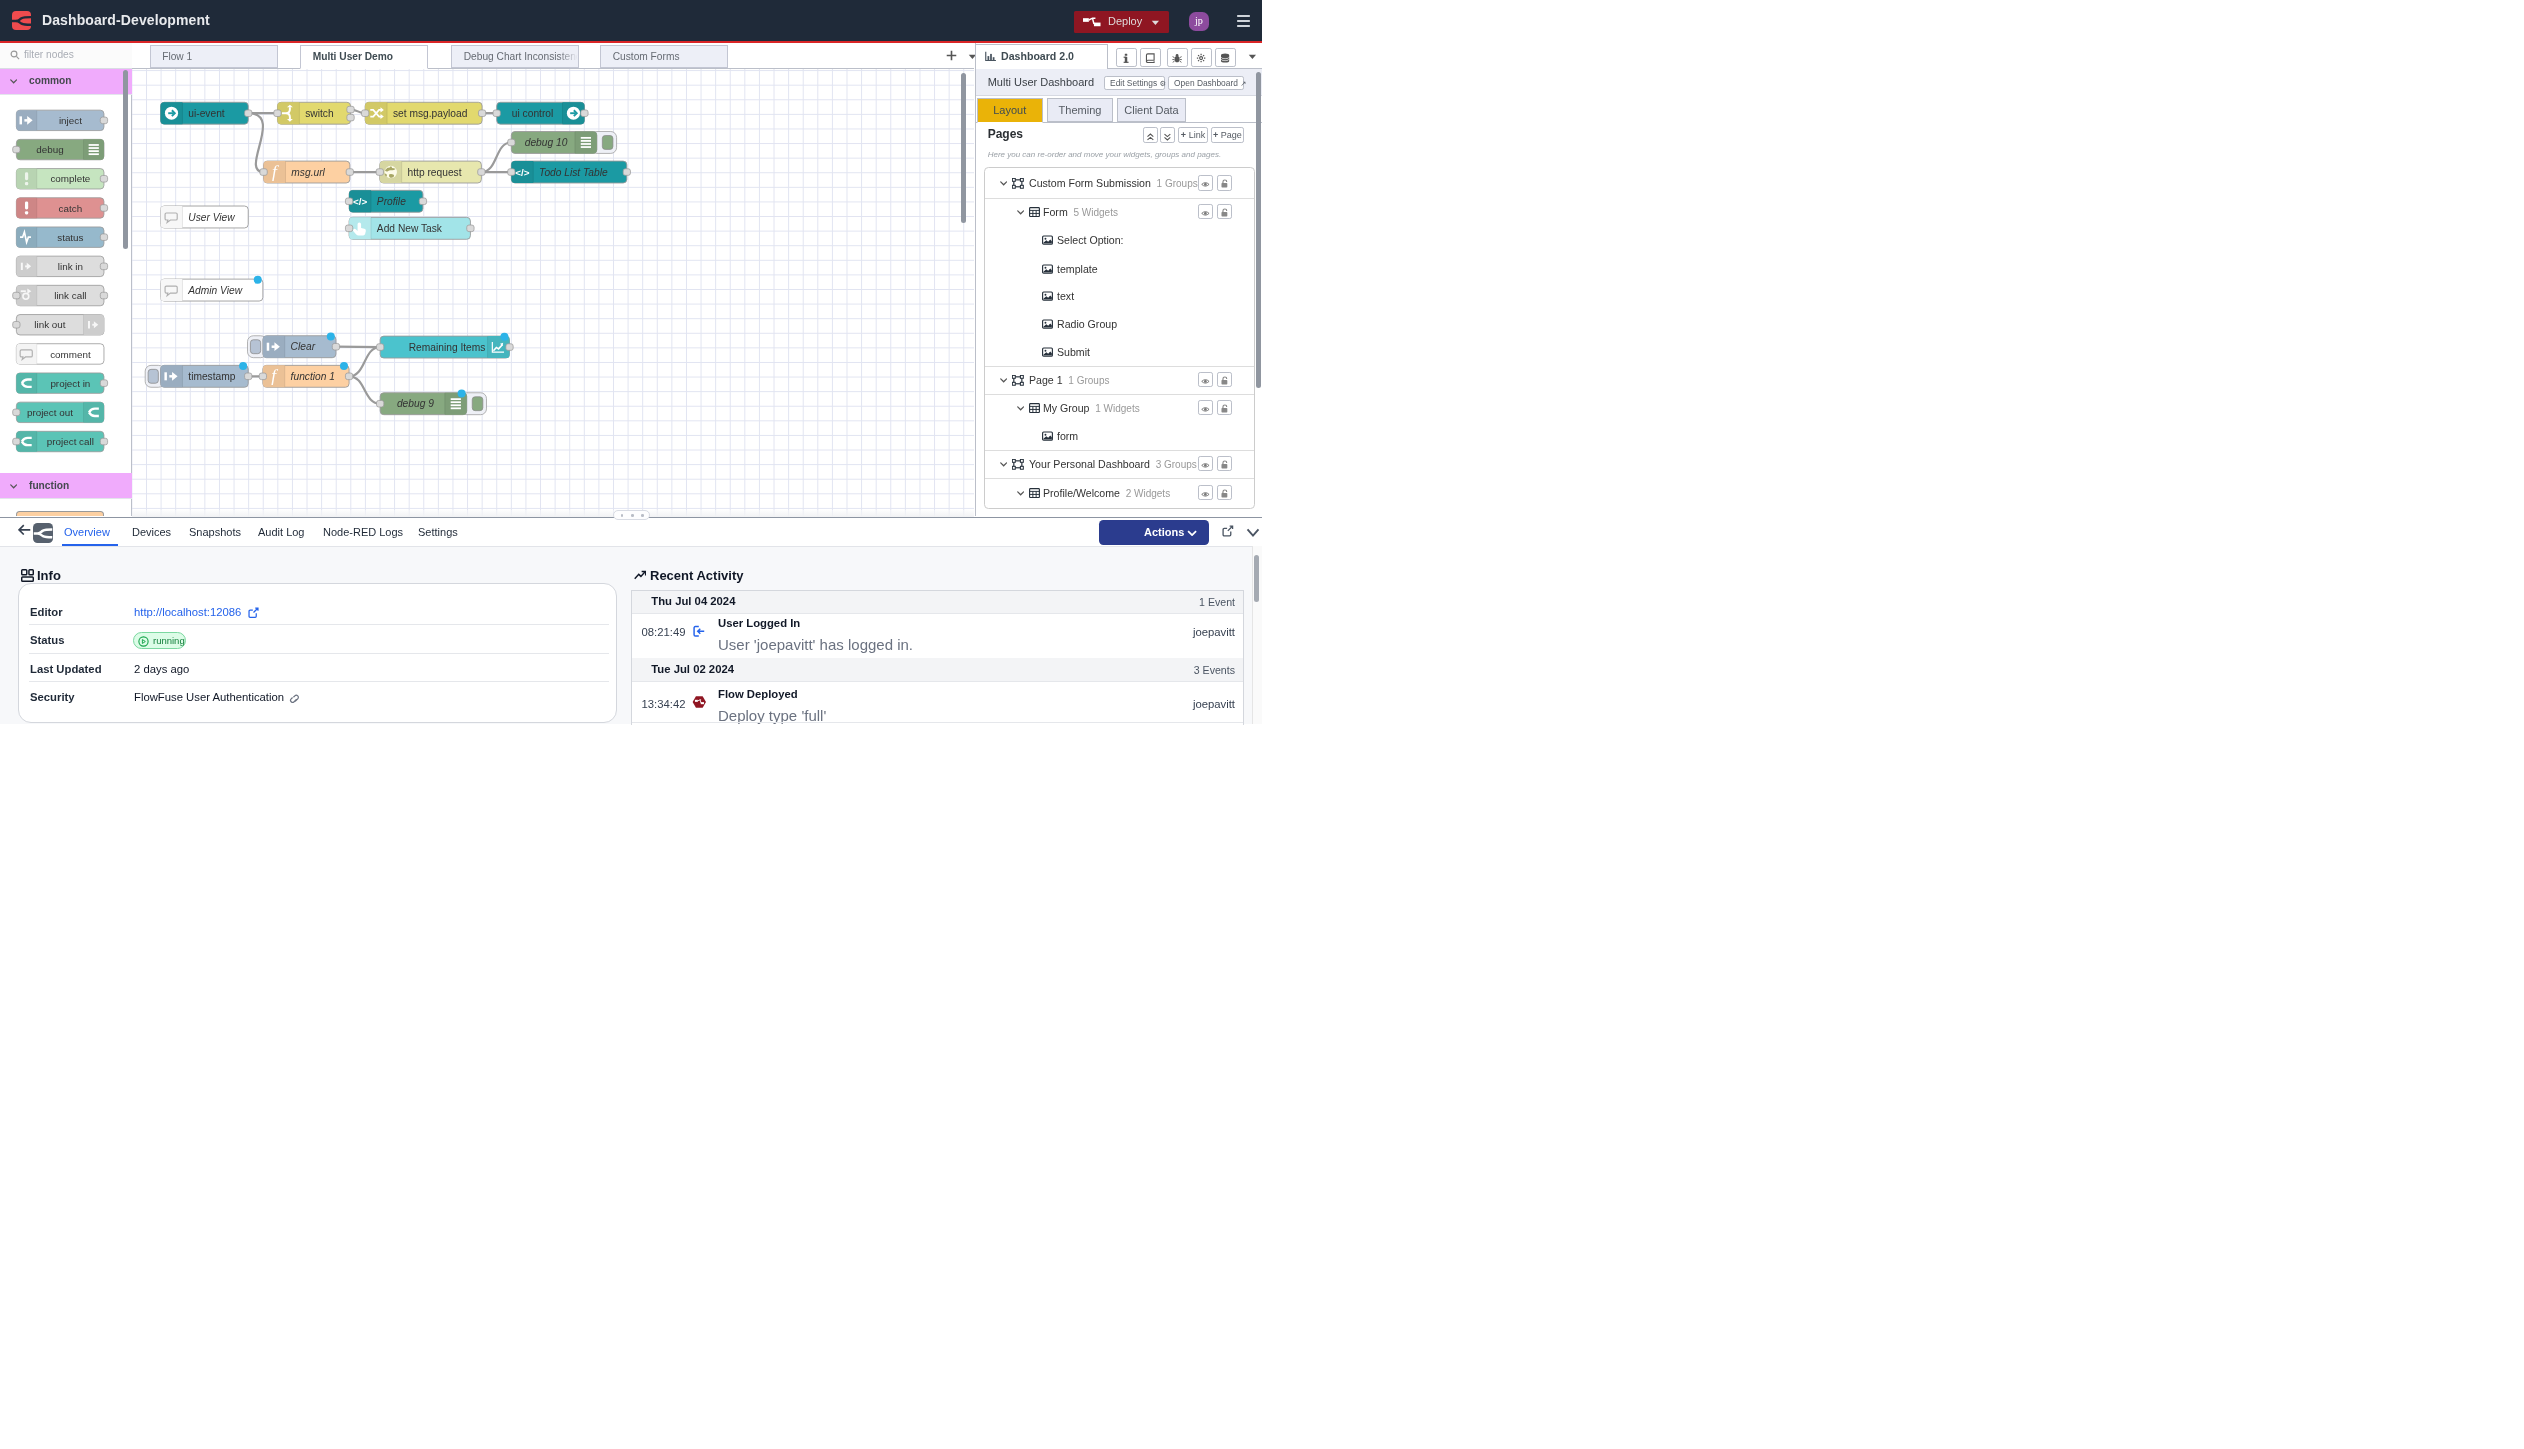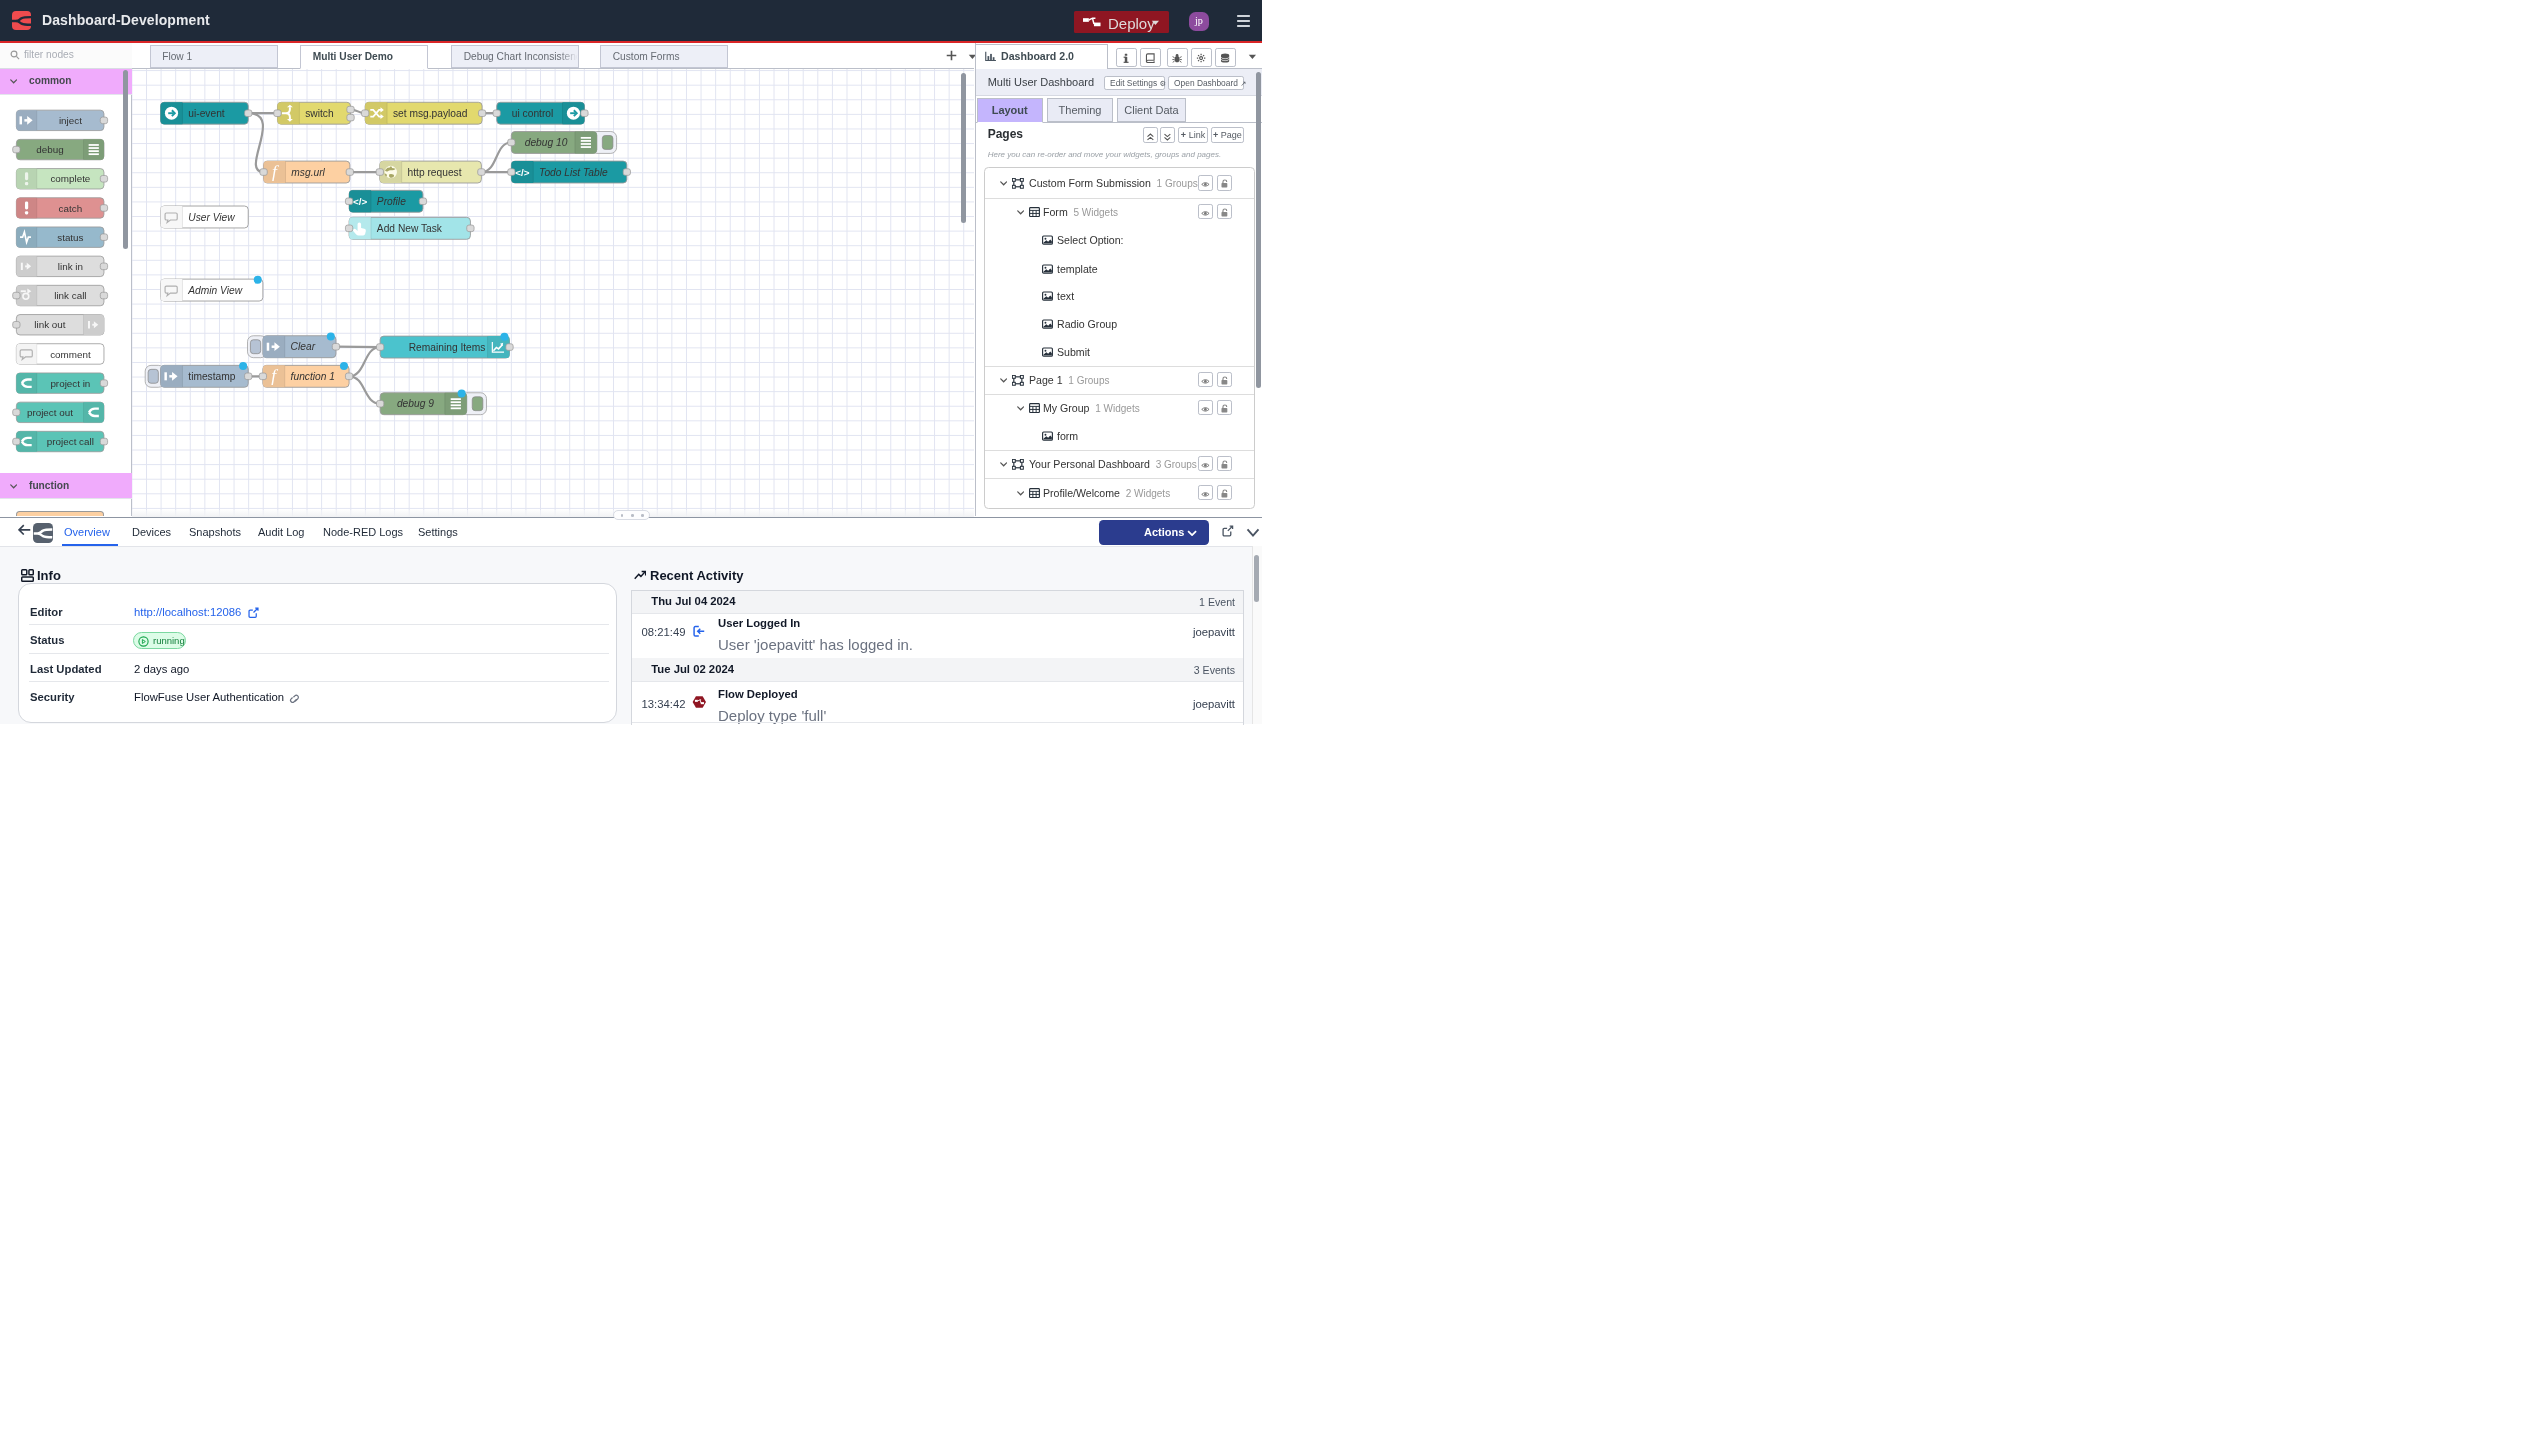--- a/index.html
+++ b/index.html
@@ -5,21 +5,21 @@
 * { margin:0; padding:0; box-sizing:border-box; }
 html,body { width:1262px; height:725px; overflow:hidden; }
 body { font-family:"Liberation Sans", sans-serif; background:#fff; position:relative; -webkit-font-smoothing:antialiased; }
 svg.ic { display:inline-block; vertical-align:middle; }
 
 
 #header { position:absolute; left:0; top:0; width:1262px; height:41px; background:#1f2a39; }
 #redline { position:absolute; left:0; top:41px; width:1262px; height:2.2px; background:#da2527; }
 #apptitle { position:absolute; left:42px; top:11.7px; font-size:14px; font-weight:700; color:#e8eaed; letter-spacing:0.1px; }
 #deploybtn { position:absolute; left:1074px; top:11px; width:95px; height:22px; background:#8f1622; border-radius:1.5px; }
-#deploybtn .dlabel { position:absolute; left:34px; top:4.4px; font-size:15px; color:#dfdbdb; }
+#deploybtn .dlabel { position:absolute; left:34px; top:4.4px; font-size:11px; color:#dfdbdb; }
 #avatar { position:absolute; left:1189px; top:11.7px; width:20px; height:19px; background:#8d4b9e; border-radius:6.6px; color:#fff; font-family:"Liberation Serif",serif; font-size:10.2px; text-align:center; line-height:18px; }
 .hbar { position:absolute; left:1237px; width:13px; height:2.2px; background:#cfd4da; border-radius:0.7px; }
 
 
 #palette { position:absolute; left:0; top:43px; width:132px; height:473px; background:#fff; border-right:0.7px solid #bbbfc9; }
 #psearch { position:absolute; left:0; top:0; width:132px; height:25.6px; background:#fbfbfb; border-bottom:0.7px solid #d9dce3; }
 #psearch .ph { position:absolute; left:24px; top:5.8px; font-size:10.2px; color:#a9adb5; }
 .pcat { position:absolute; left:0; width:132px; height:26px; background:#f0abfc; border-bottom:0.7px solid #e3e5ec; }
 .pcat .t { position:absolute; left:29px; top:6.6px; font-size:10.2px; font-weight:700; color:#45494f; }
 
@@ -39,21 +39,21 @@
 #sbtabrow { position:absolute; left:0; top:0; width:288px; height:25.6px; background:#fff; border-bottom:0.7px solid #bbbfc9; }
 #sbtab { position:absolute; left:0; top:0.7px; width:132px; height:25px; background:#fff; border:0.7px solid #bbbfc9; border-left:none; border-bottom:none; z-index:2; }
 #sbtab .t { position:absolute; left:25px; top:5.8px; font-weight:700; color:#3f4b52; font-size:10.6px; }
 .sqbtn { position:absolute; top:5.1px; width:20.5px; height:19px; background:#fff; border:0.7px solid #bbbfc9; border-radius:2.2px; text-align:center; }
 #sbband { position:absolute; left:0; top:26px; width:288px; height:27px; background:#eceef6; border-bottom:0.7px solid #d6d9e2; }
 #sbband .t { position:absolute; left:11.7px; top:7.3px; font-size:11px; color:#3a3f45; }
 .bandbtn { position:absolute; top:6.6px; height:14.6px; white-space:nowrap; background:#fff; border:0.7px solid #bbbfc9; border-radius:2.2px; font-size:9px; color:#555b63; line-height:13px; padding:0 5.1px; }
 #sbtabs2 { position:absolute; left:0; top:53px; width:288px; height:26px; }
 #sbtabs2 .bline { position:absolute; left:0; top:25.6px; width:288px; height:0.7px; background:#bbbfc9; }
 .stab { position:absolute; top:1.5px; height:24px; background:#e9ebf5; border:0.7px solid #bbbfc9; font-size:11px; color:#555b63; text-align:center; line-height:22.6px; }
-.stab.active { background:#c4b5fd; border-bottom:0.7px solid #fff; height:25px; color:#3f4b52; font-weight:700; z-index:2; }
+.stab.active { background:#eab308; border-bottom:0.7px solid #fff; height:25px; color:#3f4b52; font-weight:400; z-index:2; }
 #pagesrow { position:absolute; left:0; top:80px; width:288px; height:23.4px; }
 #pagesrow .t { position:absolute; left:11.7px; top:4.4px; font-size:12px; font-weight:700; color:#2b2f33; }
 .pgbtn { position:absolute; top:4.4px; height:15.3px; background:#fff; border:0.7px solid #bbbfc9; border-radius:2.2px; font-size:9px; color:#555b63; line-height:14px; text-align:center; }
 #hint { position:absolute; left:11.7px; top:107px; white-space:nowrap; font-size:8px; font-style:italic; color:#9aa0a6; }
 #tree { position:absolute; left:8px; top:124px; width:271px; height:342px; background:#fff; border:0.7px solid #ccc; border-radius:4.4px; overflow:hidden; }
 .trow { position:absolute; left:0; width:270px; }
 .trow .nm { font-size:10.6px; color:#333; }
 .trow .ct { font-size:10px; color:#999; }
 .tbtn { position:absolute; width:15.3px; height:15.3px; background:#fff; border:0.7px solid #bbbfc9; border-radius:2.2px; text-align:center; }
 .tsep { position:absolute; left:0; width:270px; height:0.7px; background:#ddd; }

